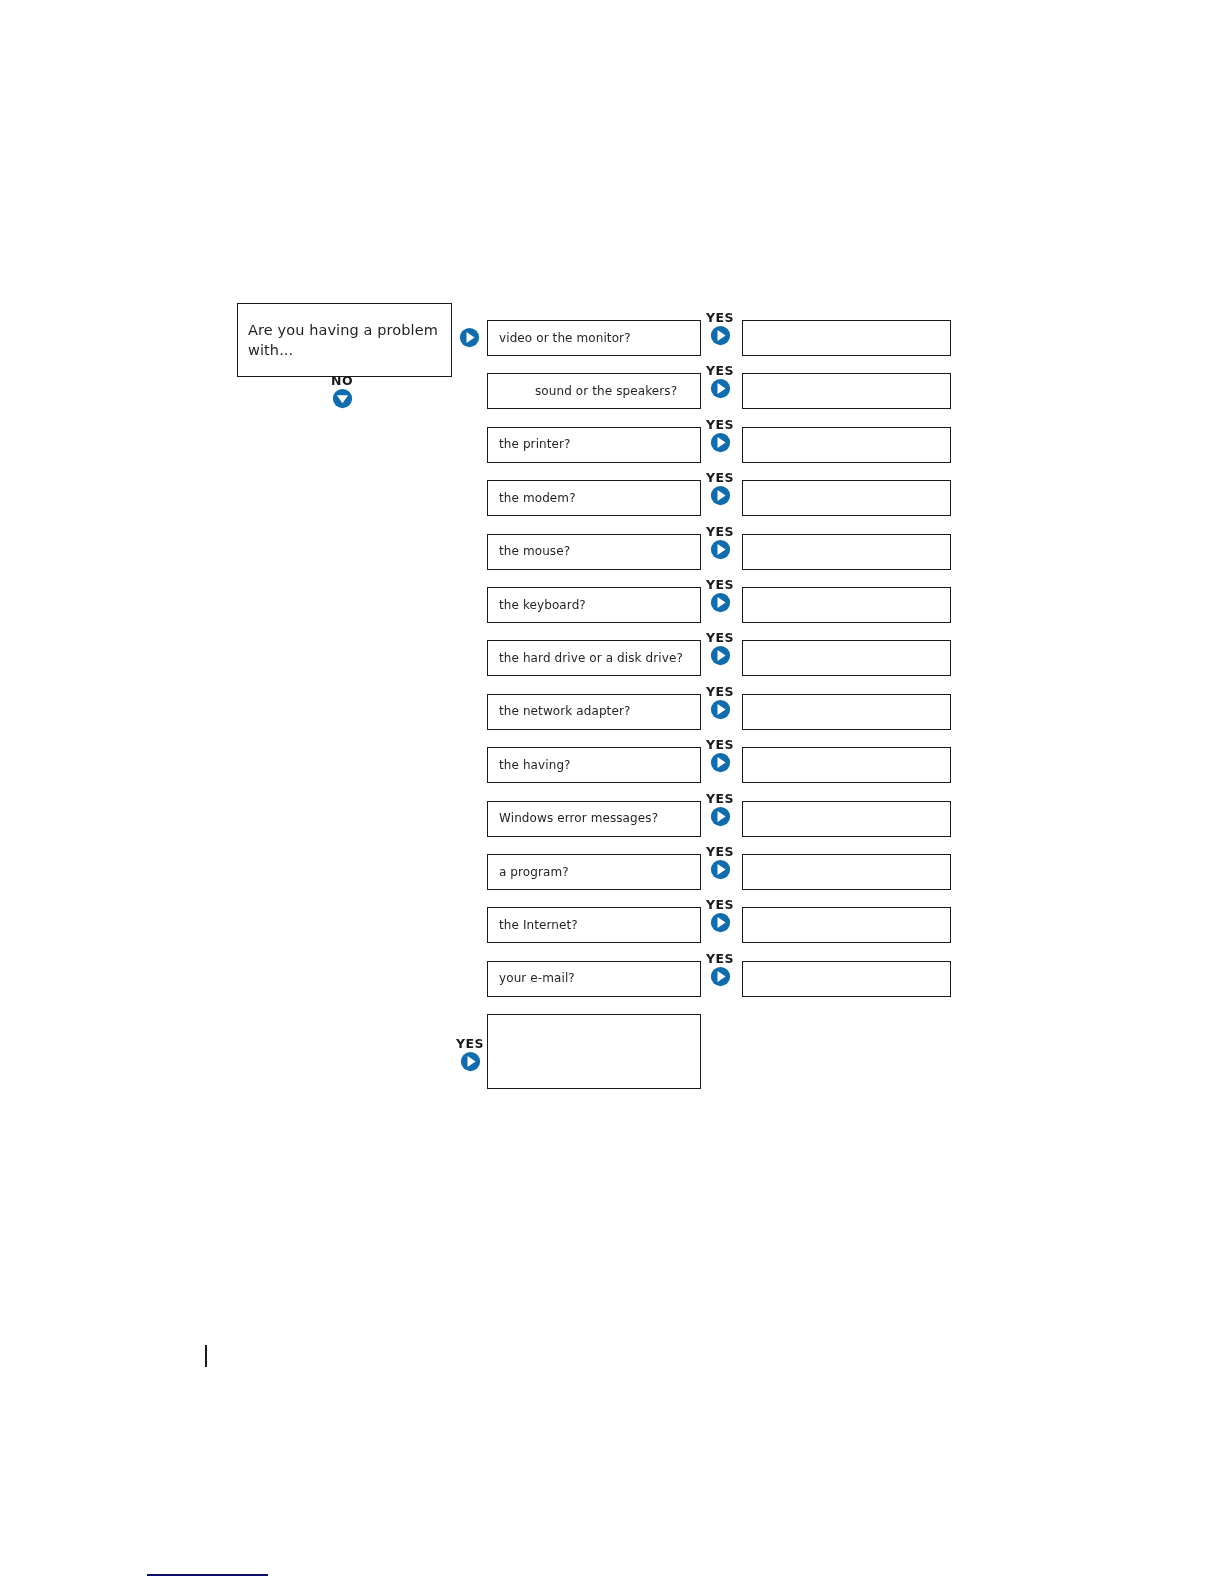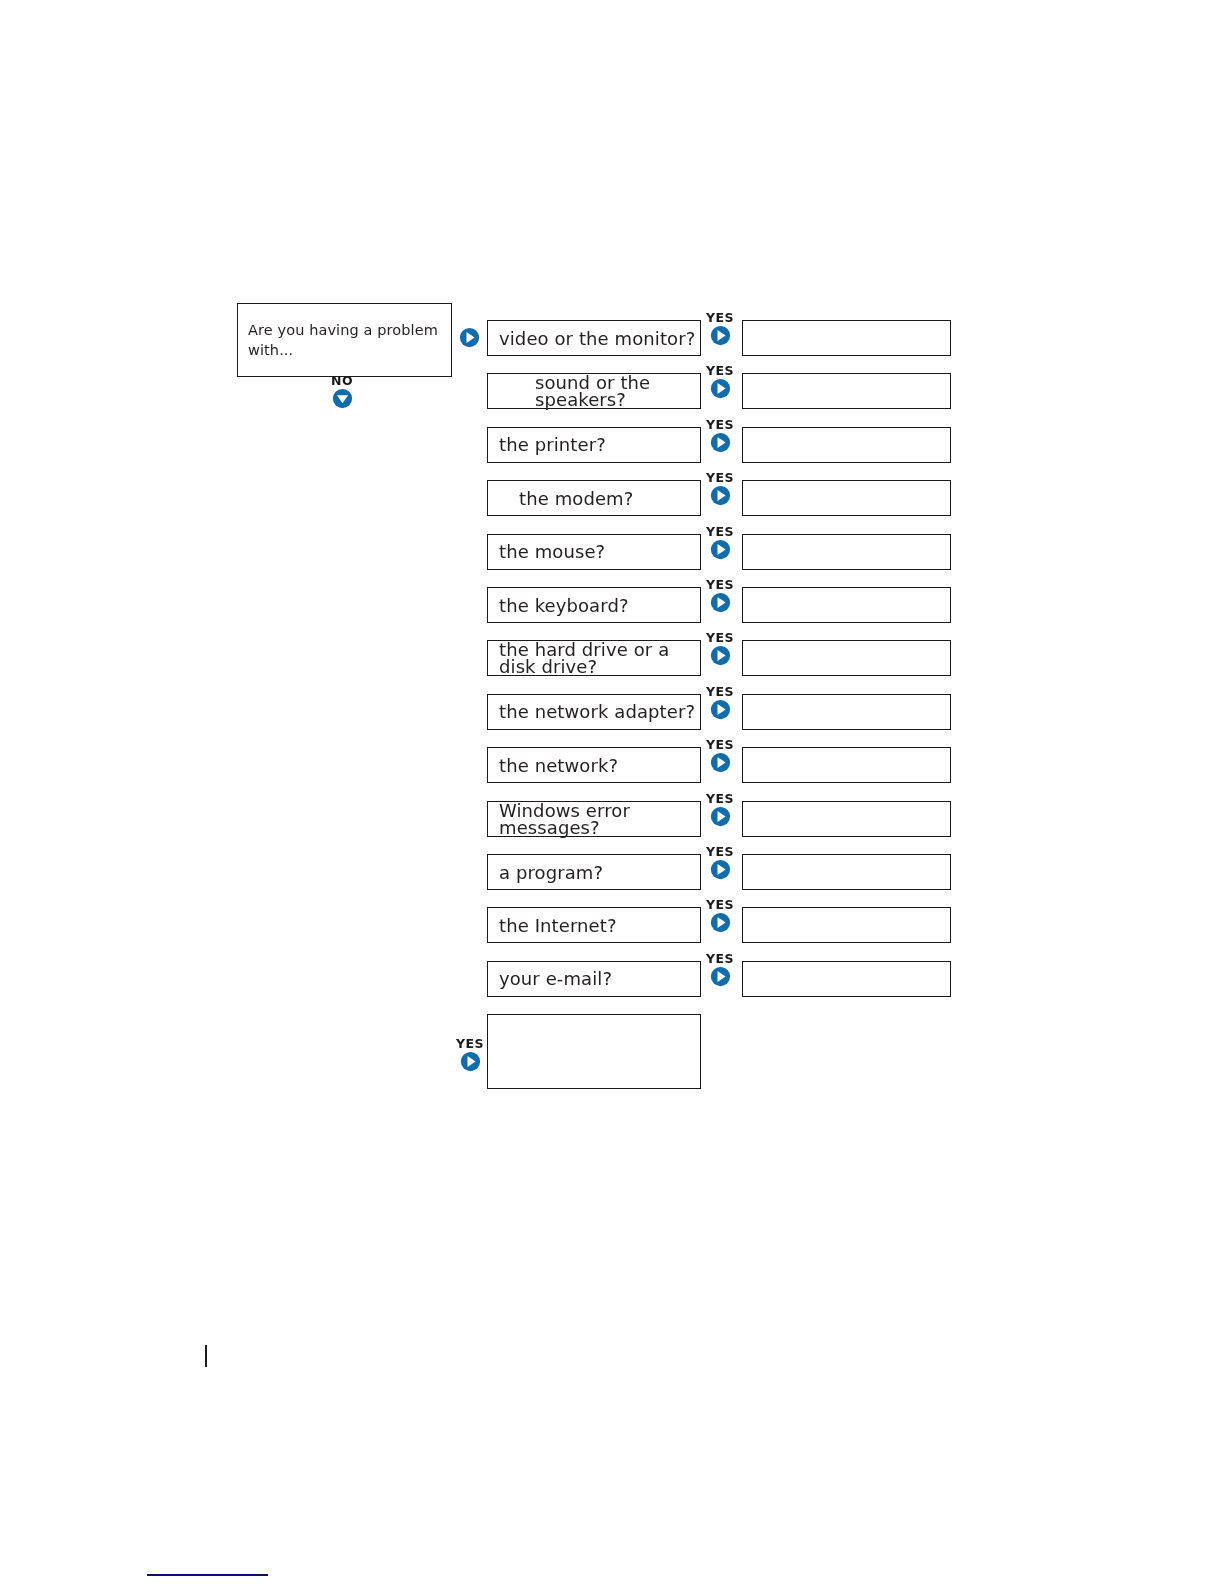--- a/index.html
+++ b/index.html
@@ -52,21 +52,21 @@
     padding-left: 10px;
   }
 
   
   .item-box {
     left: 487px;
     width: 214px;
     height: 36px;
   }
   .item-box .box-text {
-    font-size: 18px;
+    font-size: 12px;
     line-height: 17px;
   }
 
   
   .answer-box {
     left: 742px;
     width: 209px;
     height: 36px;
   }
 
@@ -182,21 +182,21 @@
       <div class="connector" style="left: 703px; top: 412.8px;">
         <span class="conn-label">YES</span>
         <svg class="conn-icon" viewBox="0 0 24 24">
           <circle cx="12" cy="12" r="11" fill="#0f6cae"></circle>
           <polygon points="8.6,5.6 8.6,18.4 17.8,12" fill="#ffffff"></polygon>
         </svg>
       </div>
       <div class="box answer-box" style="top: 426.8px;">
         <span class="box-text"></span>
       </div>
-      <div class="box item-box" style="top: 480.2px; padding-left: 20px;">
+      <div class="box item-box" style="top: 480.2px;">
         <span class="box-text">the modem?</span>
       </div>
       <div class="connector" style="left: 703px; top: 466.2px;">
         <span class="conn-label">YES</span>
         <svg class="conn-icon" viewBox="0 0 24 24">
           <circle cx="12" cy="12" r="11" fill="#0f6cae"></circle>
           <polygon points="8.6,5.6 8.6,18.4 17.8,12" fill="#ffffff"></polygon>
         </svg>
       </div>
       <div class="box answer-box" style="top: 480.2px;">
@@ -248,21 +248,21 @@
         <span class="conn-label">YES</span>
         <svg class="conn-icon" viewBox="0 0 24 24">
           <circle cx="12" cy="12" r="11" fill="#0f6cae"></circle>
           <polygon points="8.6,5.6 8.6,18.4 17.8,12" fill="#ffffff"></polygon>
         </svg>
       </div>
       <div class="box answer-box" style="top: 693.8px;">
         <span class="box-text"></span>
       </div>
       <div class="box item-box" style="top: 747.2px;">
-        <span class="box-text">the network?</span>
+        <span class="box-text">the having?</span>
       </div>
       <div class="connector" style="left: 703px; top: 733.2px;">
         <span class="conn-label">YES</span>
         <svg class="conn-icon" viewBox="0 0 24 24">
           <circle cx="12" cy="12" r="11" fill="#0f6cae"></circle>
           <polygon points="8.6,5.6 8.6,18.4 17.8,12" fill="#ffffff"></polygon>
         </svg>
       </div>
       <div class="box answer-box" style="top: 747.2px;">
         <span class="box-text"></span>

